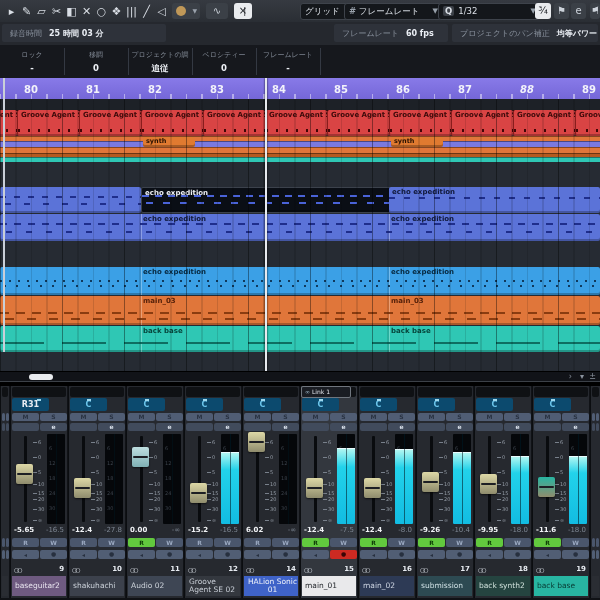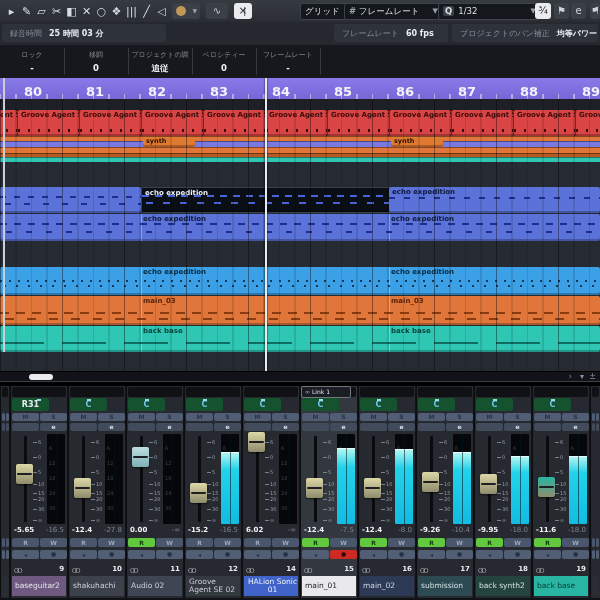--- a/index.html
+++ b/index.html
@@ -22,21 +22,21 @@
   .iseg .val{color:#eaeef4;font-size:8px;font-weight:bold;white-space:nowrap;}
   #eventbar{left:0;top:45px;width:600px;height:33px;background:#16181d;border-bottom:2px solid #000;}
   .ev{position:absolute;top:3px;height:27px;border-right:1px solid #343943;text-align:center;}
   .ev .lbl{display:block;color:#828a96;font-size:7px;margin-top:2px;white-space:nowrap;overflow:hidden;}
   .ev .val{display:block;color:#edf0f5;font-size:8.5px;font-weight:bold;margin-top:3px;}
   
   #arr{left:0;top:78px;width:600px;height:303px;background:#262b33;overflow:hidden;}
   #ruler{position:absolute;left:0;top:0;width:600px;height:21px;background:linear-gradient(#887ae8,#7567d8);border-bottom:2px solid #16102e;}
   #ruler:after{content:"";position:absolute;left:0;bottom:0;width:600px;height:5px;
      background:repeating-linear-gradient(90deg,rgba(255,255,255,.45) 0 1px,transparent 1px 15.5px);}
-  .barnum{position:absolute;top:6px;color:#f2f2fa;font-size:13px;font-weight:bold;}
+  .barnum{position:absolute;top:6px;color:#f2f2fa;font-size:10px;font-weight:bold;}
   .gridstrip{position:absolute;left:0;top:21px;width:600px;height:11px;background:#1d2127;
      border-bottom:1px solid #000;}
   .track{position:absolute;left:0;width:600px;overflow:hidden;}
   .clip{position:absolute;top:0;bottom:0;border-radius:2px;overflow:hidden;box-shadow:inset 0 -2px rgba(0,0,0,.25);}
   .cliplab{position:absolute;left:3px;top:1px;font-size:7px;font-weight:bold;white-space:nowrap;}
   .bnd{position:absolute;top:0;bottom:0;width:1px;background:rgba(255,255,255,.3);}
   .band{position:absolute;left:0;right:0;}
   #gridoverlay{position:absolute;left:0;top:21px;width:600px;height:272px;pointer-events:none;
      background:repeating-linear-gradient(90deg,rgba(0,0,0,.30) 0 1px,transparent 1px 62px),
                 repeating-linear-gradient(90deg,rgba(0,0,0,.12) 0 1px,transparent 1px 15.5px);}
@@ -48,21 +48,21 @@
   
   #divider{left:0;top:381px;width:600px;height:5px;background:#000;border-top:1px solid #3c4148;border-bottom:1px solid #54595f;}
   #mixer{left:0;top:386px;width:600px;height:214px;background:#101216;}
   .strip{position:absolute;top:0;height:212px;background:#26292f;border-left:1px solid #0b0d10;box-sizing:border-box;}
   .strip.sel{background:#33373e;}
   .rrow{position:absolute;left:1px;right:1px;border-radius:2px;}
   .mbtn{position:absolute;border-radius:2px;background:#505d74;color:#2a3343;font-size:6px;font-weight:bold;
         text-align:center;overflow:hidden;}
   .linkchip{position:absolute;left:0;right:6px;top:0;height:10px;background:#1a1d23;border:1px solid #70767e;
         border-radius:2px;color:#dfe3e9;font-size:6px;line-height:9px;padding-left:3px;white-space:nowrap;overflow:hidden;}
-  .pancell{position:absolute;left:1px;right:18px;top:0;height:13px;background:#14532d;border-radius:2px;}
+  .pancell{position:absolute;left:1px;right:18px;top:0;height:13px;background:#0c4a6e;border-radius:2px;}
   .pantxt{position:absolute;left:0;right:0;top:2px;text-align:center;font-size:8px;font-weight:bold;}
   .pantick{position:absolute;top:1px;width:4px;height:2px;background:#9fd8ee;}
   .groove{position:absolute;width:3px;background:#090b0e;border-radius:1px;}
   .ftick{position:absolute;width:4px;height:1px;background:#78808b;}
   .flab{position:absolute;color:#949ca6;font-size:5px;line-height:5px;}
   .meter{position:absolute;background:#05070a;border-radius:1px;overflow:hidden;}
   .mfill{position:absolute;left:0;right:0;bottom:0;background:linear-gradient(#b8f8f2,#22d2ea 25%,#12bce2);}
   .mdiv{position:absolute;top:0;bottom:0;left:50%;width:1px;background:rgba(0,20,30,.55);}
   .mlab{position:absolute;left:2px;color:#3b424b;font-size:5px;line-height:5px;}
   .cap{position:absolute;width:17px;height:20px;border-radius:2px;box-shadow:0 1px 2px rgba(0,0,0,.6);}
@@ -138,21 +138,21 @@
   <div id="arr" class="abs">
     <div id="ruler">
         <span class="barnum" style="left: 24px;">80</span>
         <span class="barnum" style="left: 86px;">81</span>
         <span class="barnum" style="left: 148px;">82</span>
         <span class="barnum" style="left: 210px;">83</span>
         <span class="barnum" style="left: 272px;">84</span>
         <span class="barnum" style="left: 334px;">85</span>
         <span class="barnum" style="left: 396px;">86</span>
         <span class="barnum" style="left: 458px;">87</span>
-        <span class="barnum" style="left: 520px;">88</span>
+        <span class="barnum" style="left: 520px; font-style: italic;">88</span>
         <span class="barnum" style="left: 582px;">89</span>
       </div>
     <div class="gridstrip"></div>
     <div id="tracks">
         <div class="track" style="top: 32px; height: 26px;">
           <div class="clip" style="left: -45px; width: 61px; background: rgb(217, 68, 68); border-left: 1px solid rgb(138, 29, 29);">
             <span class="cliplab" style="color: rgb(60, 10, 10);">Groove Agent SE</span>
             <div class="band" style="top: 72%; height: 3px; background: repeating-linear-gradient(90deg, rgba(50, 0, 0, 0.9) 0px, rgba(50, 0, 0, 0.9) 2px, transparent 2px, transparent 10px);"></div>
           </div>
           <div class="clip" style="left: 17px; width: 61px; background: rgb(217, 68, 68); border-left: 1px solid rgb(138, 29, 29);">

